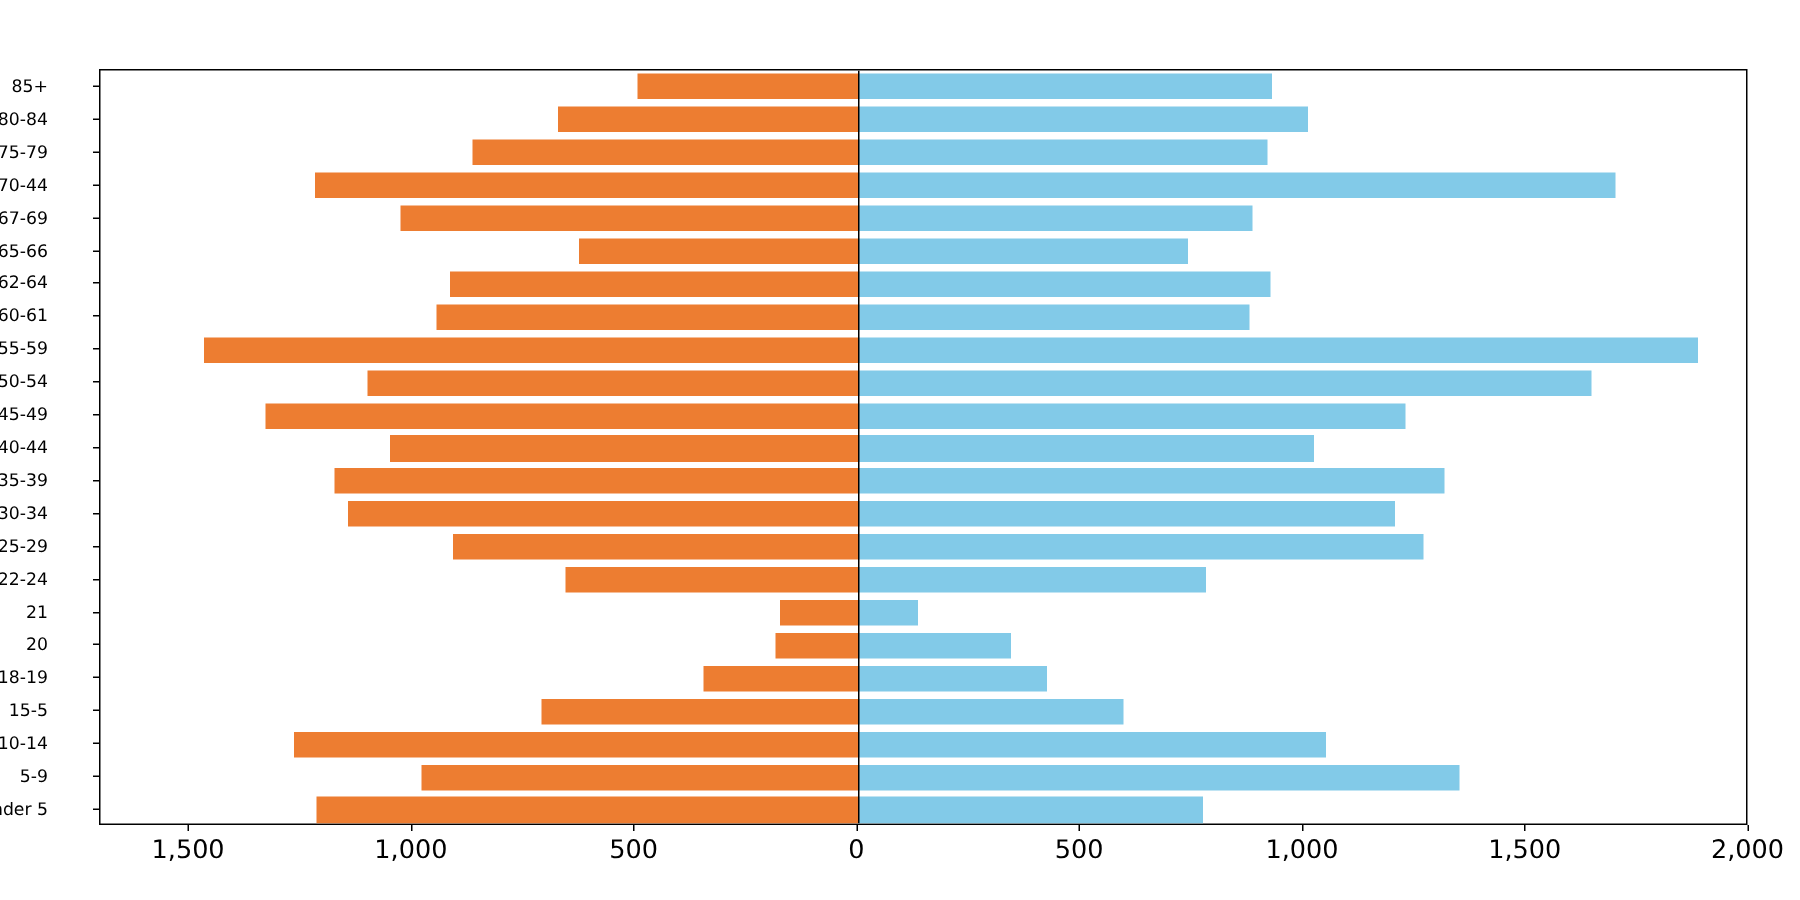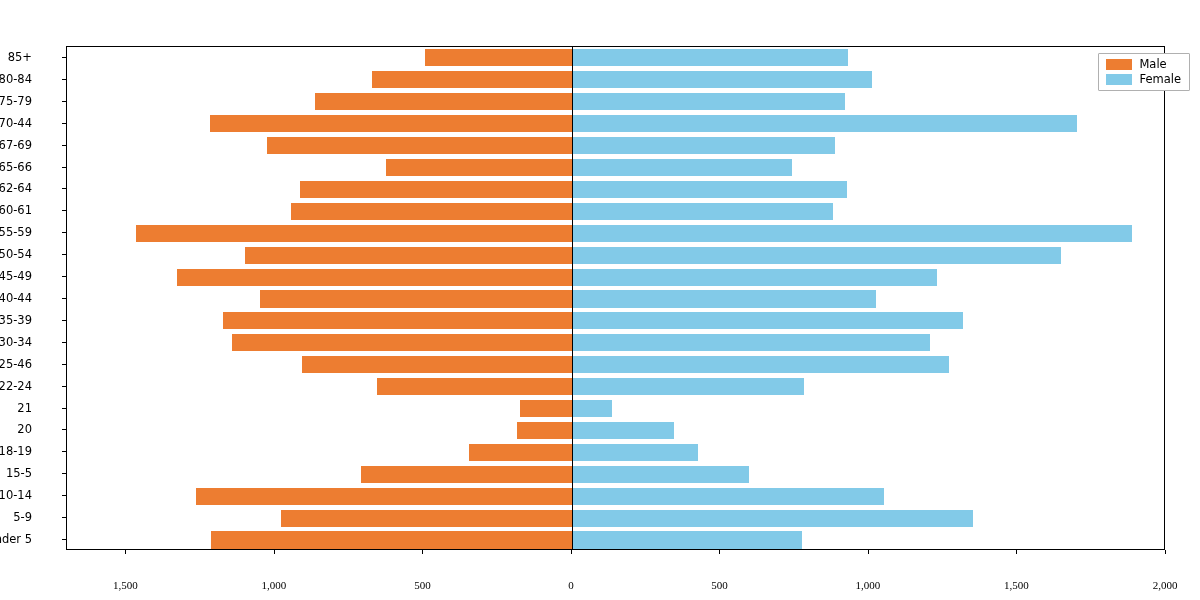--- a/index.html
+++ b/index.html
@@ -48,24 +48,23 @@
   }
   .ytick-mark{
     position:absolute;left:-4px;width:4px;height:1px;background:#000;
   }
 
   
   .xtick-mark{
     position:absolute;top:550px;width:1px;height:4px;background:#000;
   }
   .xtick-label{
-    position:absolute;top:579px;
-    font-size:11px;color:#000;white-space:nowrap;
+    position:absolute;top:557px;
+    font-size:17px;color:#000;white-space:nowrap;
     transform:translateX(-50%);
-    font-family:Liberation Serif, serif;
   }
 
   
   #legend{
     position:absolute;right:10px;top:53px;
     border:1px solid #b0b0b0;background:#fff;
     padding:5px 8px 5px 7px;
     display:flex;flex-direction:column;gap:4px;
     border-radius:1px;
   }
@@ -201,21 +200,21 @@
       <div class="ytick-label" style="top: 254.174px;">50-54</div>
       <div class="ytick-mark" style="left: 62px; top: 254.174px; position: absolute;"></div>
       <div class="ytick-label" style="top: 276.087px;">45-49</div>
       <div class="ytick-mark" style="left: 62px; top: 276.087px; position: absolute;"></div>
       <div class="ytick-label" style="top: 298px;">40-44</div>
       <div class="ytick-mark" style="left: 62px; top: 298px; position: absolute;"></div>
       <div class="ytick-label" style="top: 319.913px;">35-39</div>
       <div class="ytick-mark" style="left: 62px; top: 319.913px; position: absolute;"></div>
       <div class="ytick-label" style="top: 341.826px;">30-34</div>
       <div class="ytick-mark" style="left: 62px; top: 341.826px; position: absolute;"></div>
-      <div class="ytick-label" style="top: 363.739px;">25-46</div>
+      <div class="ytick-label" style="top: 363.739px;">25-29</div>
       <div class="ytick-mark" style="left: 62px; top: 363.739px; position: absolute;"></div>
       <div class="ytick-label" style="top: 385.652px;">22-24</div>
       <div class="ytick-mark" style="left: 62px; top: 385.652px; position: absolute;"></div>
       <div class="ytick-label" style="top: 407.565px;">21</div>
       <div class="ytick-mark" style="left: 62px; top: 407.565px; position: absolute;"></div>
       <div class="ytick-label" style="top: 429.478px;">20</div>
       <div class="ytick-mark" style="left: 62px; top: 429.478px; position: absolute;"></div>
       <div class="ytick-label" style="top: 451.391px;">18-19</div>
       <div class="ytick-mark" style="left: 62px; top: 451.391px; position: absolute;"></div>
       <div class="ytick-label" style="top: 473.304px;">15-5</div>
@@ -239,24 +238,14 @@
       <div class="xtick-mark" style="left: 719.459px;"></div>
       <div class="xtick-label" style="left: 719.459px;">500</div>
       <div class="xtick-mark" style="left: 867.973px;"></div>
       <div class="xtick-label" style="left: 867.973px;">1,000</div>
       <div class="xtick-mark" style="left: 1016.49px;"></div>
       <div class="xtick-label" style="left: 1016.49px;">1,500</div>
       <div class="xtick-mark" style="left: 1165px;"></div>
       <div class="xtick-label" style="left: 1165px;">2,000</div>
     </div>
 
-  <div id="legend">
-      <div class="legend-entry">
-        <span class="legend-swatch" style="background: rgb(237, 125, 49);"></span>
-        <span class="legend-text">Male</span>
-      </div>
-      <div class="legend-entry">
-        <span class="legend-swatch" style="background: rgb(130, 202, 232);"></span>
-        <span class="legend-text">Female</span>
-      </div>
-    </div>
 
 </div>
 
 </body></html>

